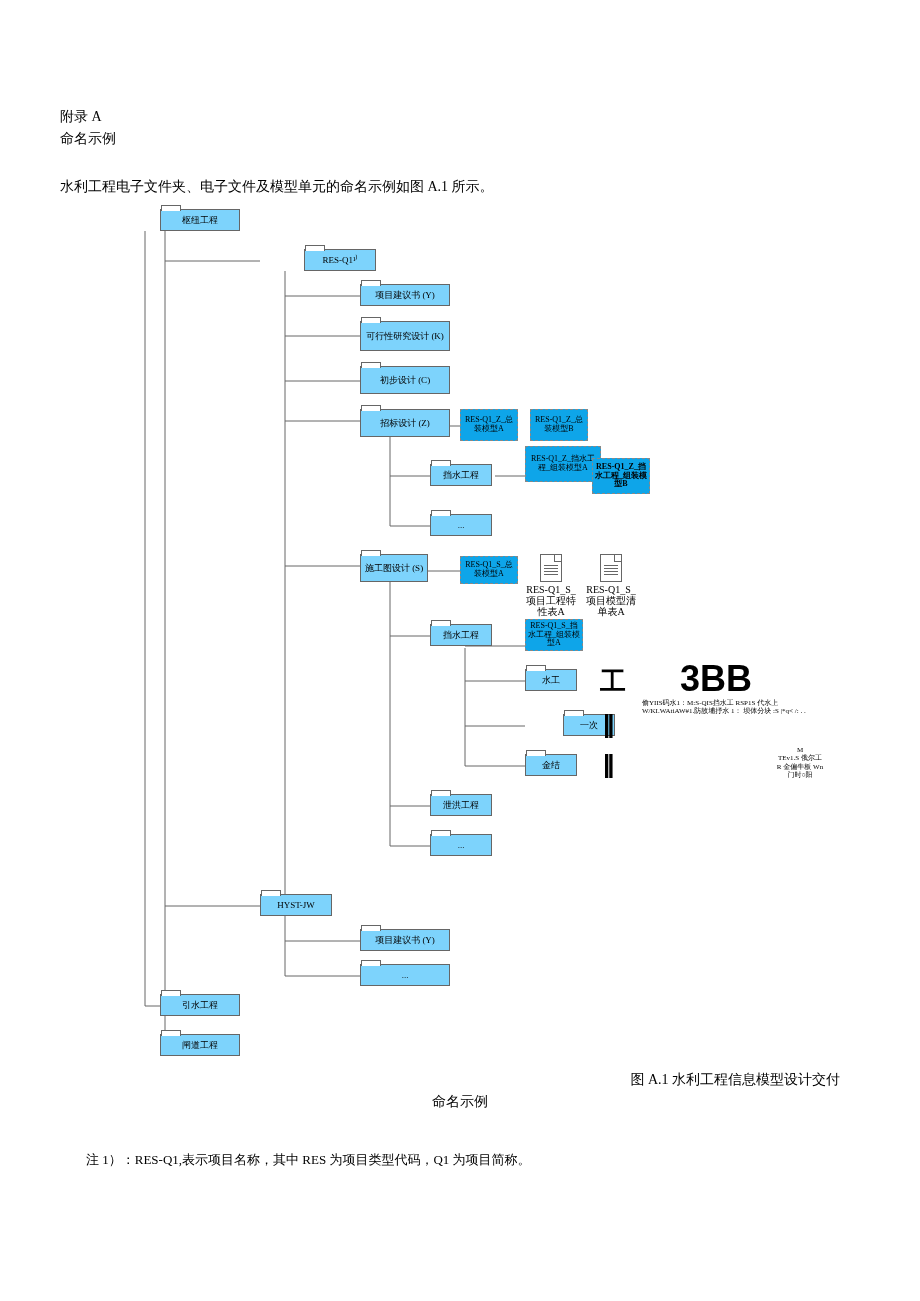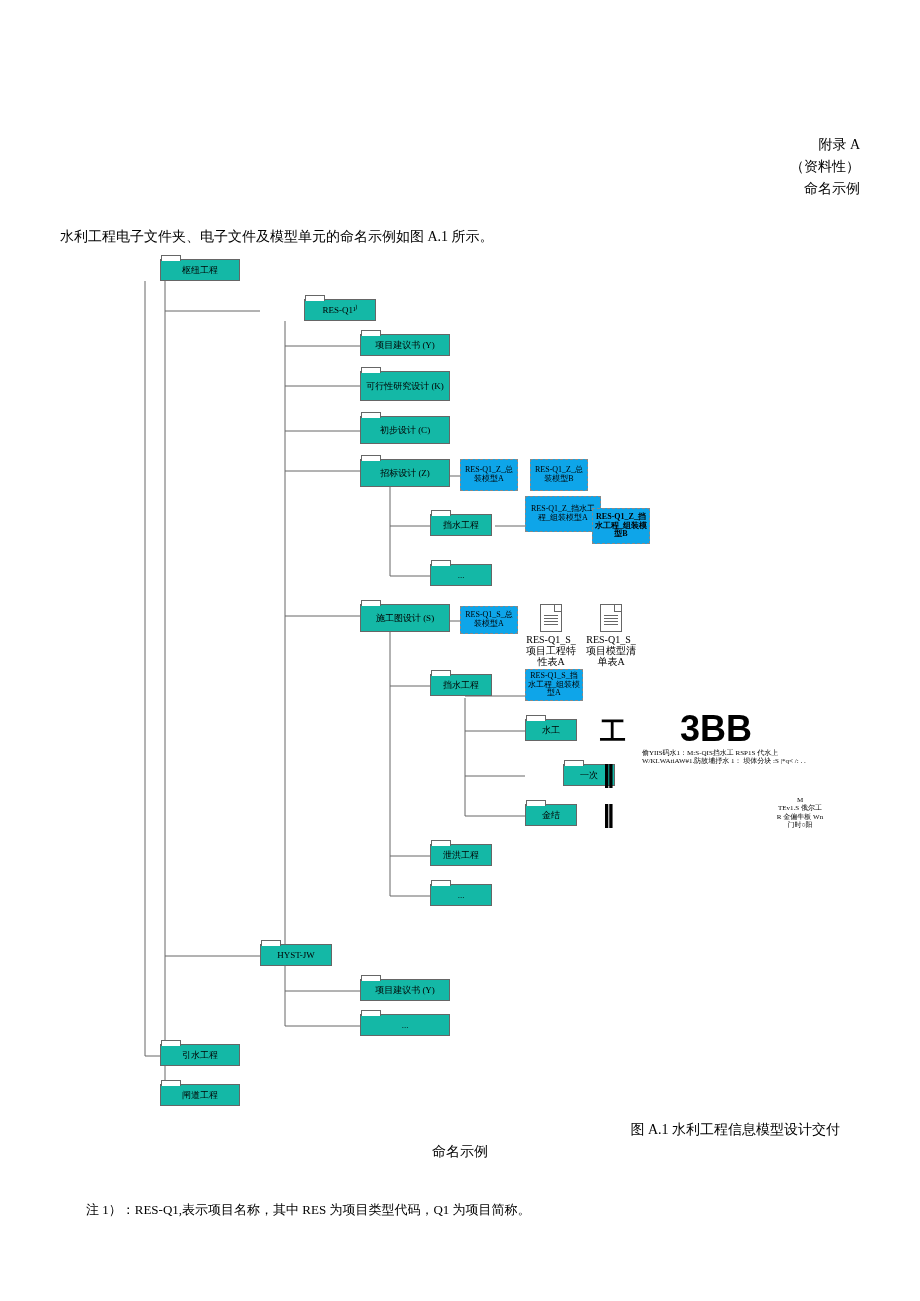--- a/index.html
+++ b/index.html
@@ -5,28 +5,28 @@
   * { box-sizing: border-box; }
   body {
     font-family: "SimSun", "宋体", serif;
     background: #fff;
     margin: 0;
     padding: 40px 60px;
     width: 920px;
     font-size: 12px;
     color: #000;
   }
-  .header { text-align: right; margin-top: 96px; margin-bottom: 30px; }
+  .header { text-align: left; margin-top: 68px; margin-bottom: 30px; }
   .header div { margin: 4px 0; font-size: 14px; }
   .intro { font-size: 14px; margin-bottom: 10px; text-indent: 0; }
   .diagram { position: relative; height: 860px; margin-left: 40px; }
   .folder {
     position: absolute;
     border: 1px solid #666;
-    background: #14b8a6;
+    background: #7dd3fc;
     font-size: 9px;
     text-align: center;
     display: flex;
     align-items: center;
     justify-content: center;
     padding: 2px 3px;
     line-height: 1.2;
   }
   .folder::before {
     content: "";
@@ -115,21 +115,20 @@
     position: absolute;
     top: 0; left: 0;
     pointer-events: none;
   }
 </style>
 </head>
 <body>
 
 <div class="header">
   <div>附录 A</div>
-  <div>（资料性）</div>
   <div>命名示例</div>
 </div>
 
 <div class="intro">水利工程电子文件夹、电子文件及模型单元的命名示例如图 A.1 所示。</div>
 
 <div class="diagram">
 
   <svg class="connectors" width="820" height="860">
     <g stroke="#666" stroke-width="1" fill="none">
 
@@ -208,21 +207,21 @@
       <span>RES-Q1_Z_挡水工程_组装模型A</span>
     </div>
   <div class="filebox" style="left:492px; top:252px; width:58px; height:36px;font-weight:bold;">
       <span>RES-Q1_Z_挡水工程_组装模型B</span>
     </div>
 
   <div class="folder" style="left:330px; top:308px; width:62px; height:22px;">
       <span>...</span>
     </div>
 
-  <div class="folder" style="left:260px; top:348px; width:90px; height:28px;">
+  <div class="folder" style="left:260px; top:348px; width:68px; height:28px;">
       <span>施工图设计 (S)</span>
     </div>
   <div class="filebox" style="left:360px; top:350px; width:58px; height:28px;">
       <span>RES-Q1_S_总装模型A</span>
     </div>
 
   <div class="doc-icon" style="left:440px; top:348px;">
       <div class="lines">
         <div></div>
         <div></div>

